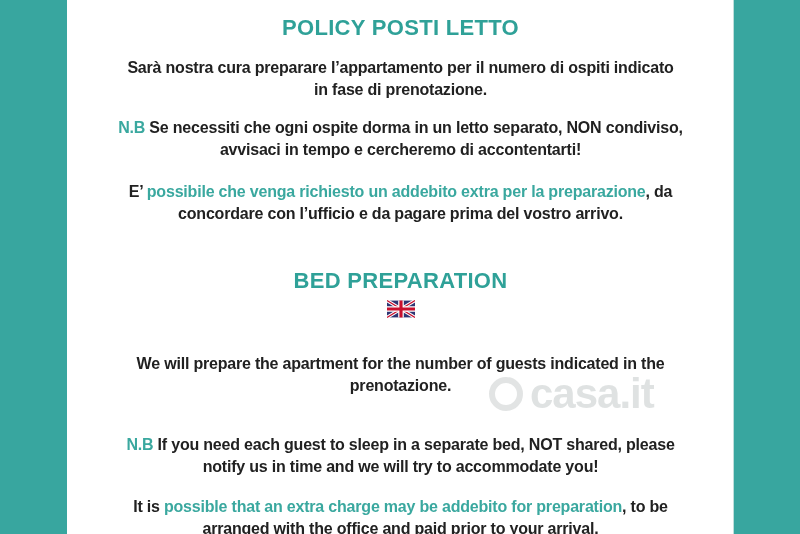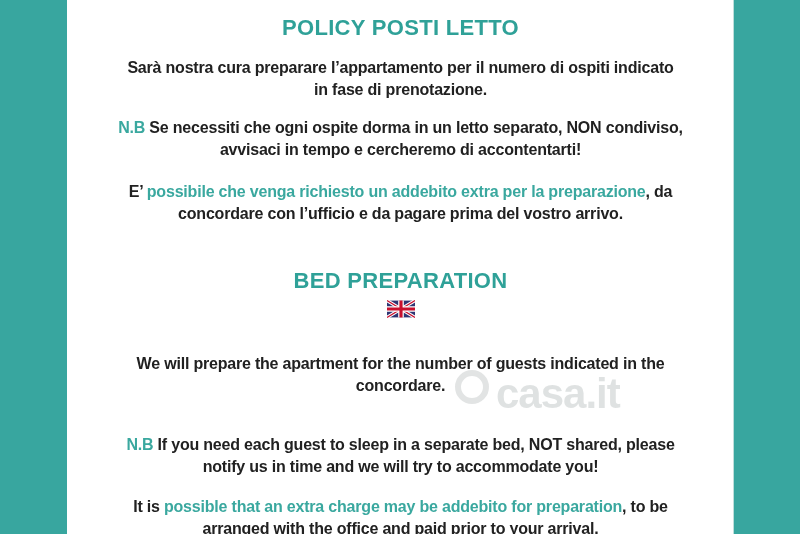--- a/index.html
+++ b/index.html
@@ -16,22 +16,22 @@
   }
   .side-bar {
     position: absolute; top: 0; bottom: 0;
     background: #38a69f;
   }
   .side-bar.left  { left: 0;  width: 67px; }
   .side-bar.right { right: 0; width: 66px; border-left: 1px solid #bcdedb; }
 
   .watermark {
     position: absolute;
-    left: 455px; top: 370px;
-    display: flex; gap: 7px;
+    left: 489px; top: 370px;
+    display: flex; align-items: center; gap: 7px;
     color: rgba(150,158,158,0.30);
     z-index: 0;
     pointer-events: none;
   }
   .watermark .ring {
     width: 34px; height: 34px;
     border: 6px solid rgba(150,158,158,0.28);
     border-radius: 50%;
     box-sizing: border-box;
   }
@@ -114,18 +114,18 @@
     <div class="flag">
       <svg width="28" height="18" viewBox="0 0 30 18" xmlns="http://www.w3.org/2000/svg" aria-hidden="true">
         <rect width="30" height="18" fill="#2e3573"></rect>
         <path d="M0,0 L30,18 M30,0 L0,18" stroke="#ffffff" stroke-width="3.6"></path>
         <path d="M0,0 L30,18 M30,0 L0,18" stroke="#c8102e" stroke-width="1.4"></path>
         <path d="M15,0 V18 M0,9 H30" stroke="#ffffff" stroke-width="6"></path>
         <path d="M15,0 V18 M0,9 H30" stroke="#c8102e" stroke-width="3.4"></path>
       </svg>
     </div>
 
-    <div class="para mt-p4"><span class="dark">We will prepare the apartment for the number of guests indicated in the</span><br><span class="dark">concordare.</span></div>
+    <div class="para mt-p4"><span class="dark">We will prepare the apartment for the number of guests indicated in the</span><br><span class="dark">prenotazione.</span></div>
     <div class="para mt-p5"><span class="teal">N.B </span><span class="dark">If you need each guest to sleep in a separate bed, NOT shared, please</span><br><span class="dark">notify us in time and we will try to accommodate you!</span></div>
     <div class="para mt-p6"><span class="dark">It is </span><span class="teal">possible that an extra charge may be addebito for preparation</span><span class="dark">, to be</span><br><span class="dark">arranged with the office and paid prior to your arrival.</span></div>
 
   </div>
 </div>
 
 </body></html>

